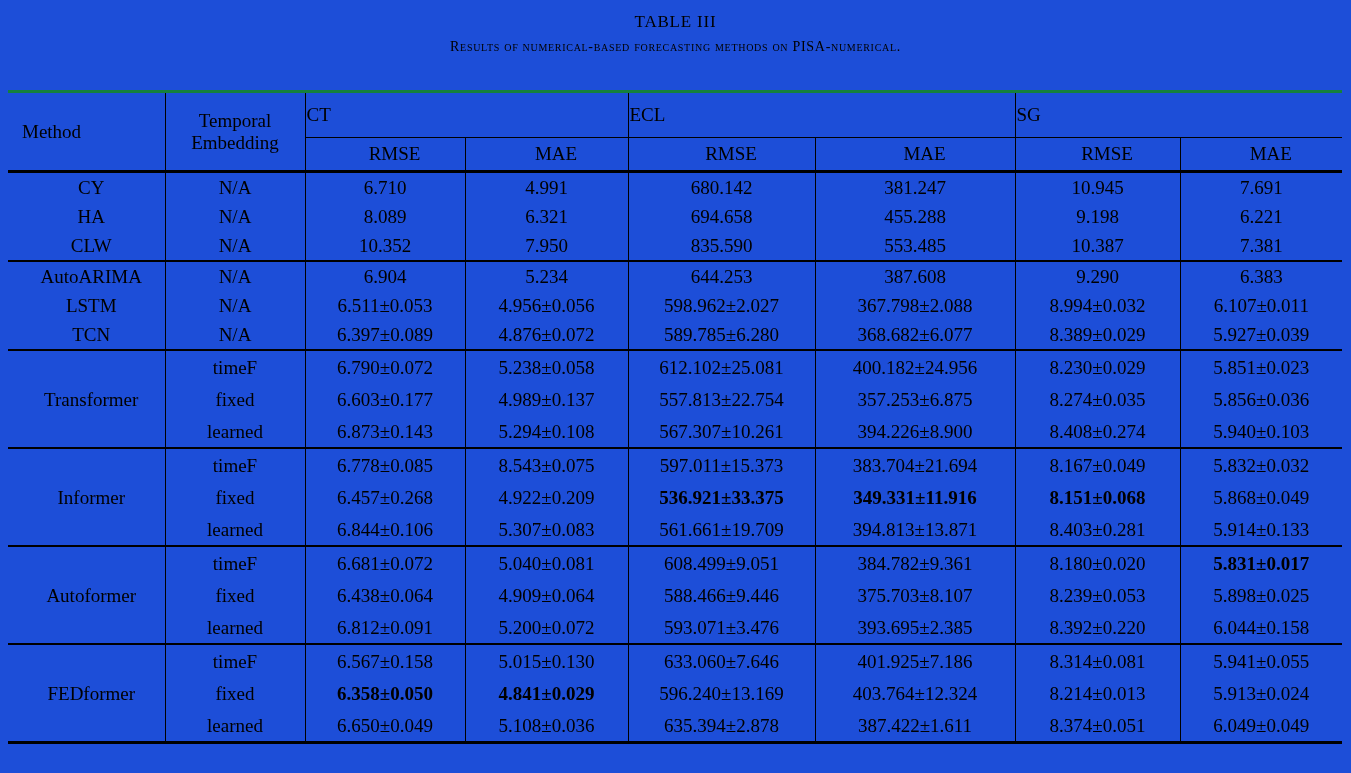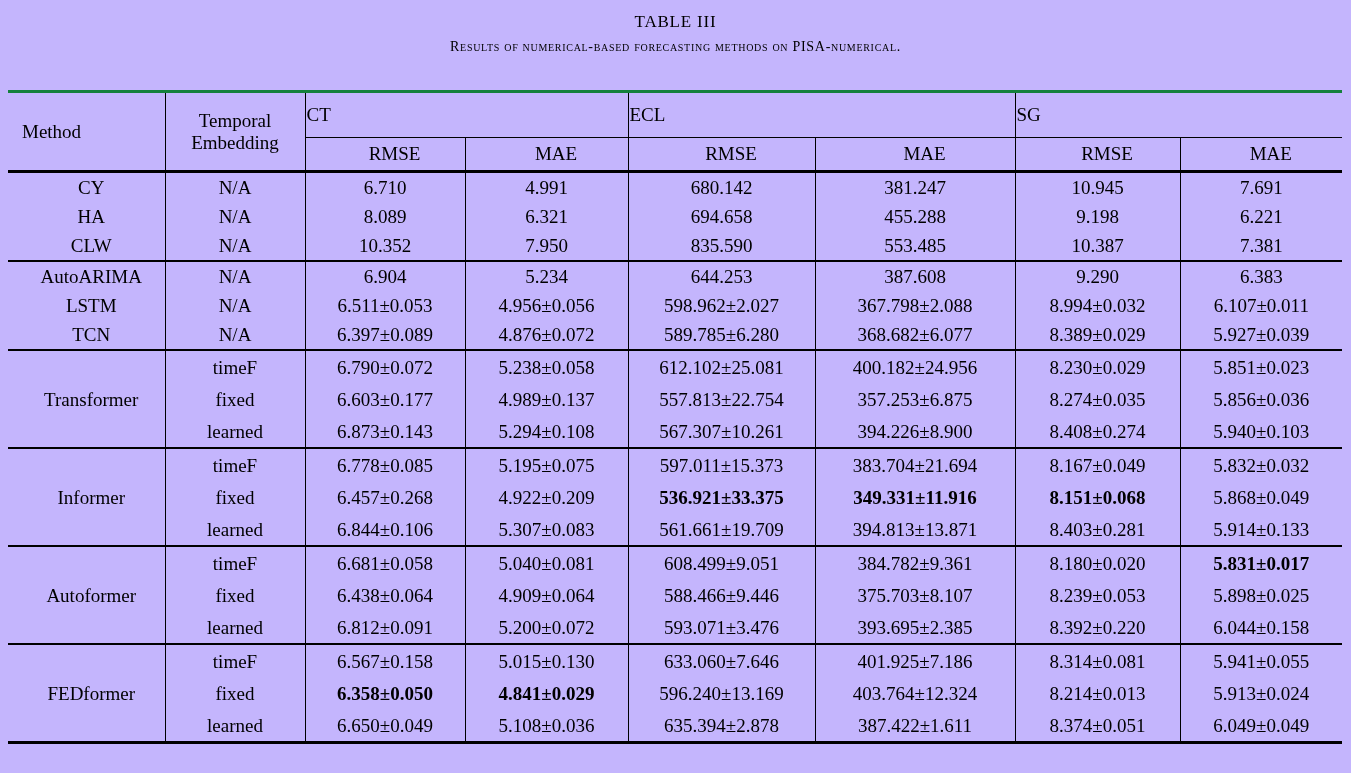--- a/index.html
+++ b/index.html
@@ -1,21 +1,21 @@
 <!DOCTYPE html>
 <html><head>
 <meta charset="utf-8">
 <style>
   html, body { margin: 0; padding: 0; background: #ffffff; }
   body {
     width: 1351px; height: 773px; overflow: hidden;
     font-family: "Liberation Serif", "DejaVu Serif", serif;
     color: #000000;
   }
-  .page { position: relative; width: 1351px; height: 773px; background: #c4b5fd; }
+  .page { position: relative; width: 1351px; height: 773px; background: #1d4ed8; }
 
   .titles { text-align: center; padding-top: 12px; }
   .t1 { font-size: 17px; letter-spacing: 0.8px; }
   .t2 { font-size: 14px; font-variant: small-caps; letter-spacing: 0.7px; margin-top: 7px; }
 
   table.results {
     border-collapse: collapse;
     table-layout: fixed;
     width: 1334px;
     margin: 35px 0 0 8px;
@@ -174,21 +174,21 @@
           <td class="bl">394.226±8.900</td>
           <td class="bl">8.408±0.274</td>
           <td class="bl">5.940±0.103</td>
         </tr>
       </tbody>
       <tbody class="group spanned">
         <tr>
           <td class="method-cell" rowspan="3">Informer</td>
           <td class="bl">timeF</td>
           <td class="bl">6.778±0.085</td>
-          <td class="bl">5.195±0.075</td>
+          <td class="bl">8.543±0.075</td>
           <td class="bl">597.011±15.373</td>
           <td class="bl">383.704±21.694</td>
           <td class="bl">8.167±0.049</td>
           <td class="bl">5.832±0.032</td>
         </tr>
         <tr>
           <td class="bl">fixed</td>
           <td class="bl">6.457±0.268</td>
           <td class="bl">4.922±0.209</td>
           <td class="bl bold">536.921±33.375</td>
@@ -203,21 +203,21 @@
           <td class="bl">561.661±19.709</td>
           <td class="bl">394.813±13.871</td>
           <td class="bl">8.403±0.281</td>
           <td class="bl">5.914±0.133</td>
         </tr>
       </tbody>
       <tbody class="group spanned">
         <tr>
           <td class="method-cell" rowspan="3">Autoformer</td>
           <td class="bl">timeF</td>
-          <td class="bl">6.681±0.058</td>
+          <td class="bl">6.681±0.072</td>
           <td class="bl">5.040±0.081</td>
           <td class="bl">608.499±9.051</td>
           <td class="bl">384.782±9.361</td>
           <td class="bl">8.180±0.020</td>
           <td class="bl bold">5.831±0.017</td>
         </tr>
         <tr>
           <td class="bl">fixed</td>
           <td class="bl">6.438±0.064</td>
           <td class="bl">4.909±0.064</td>

